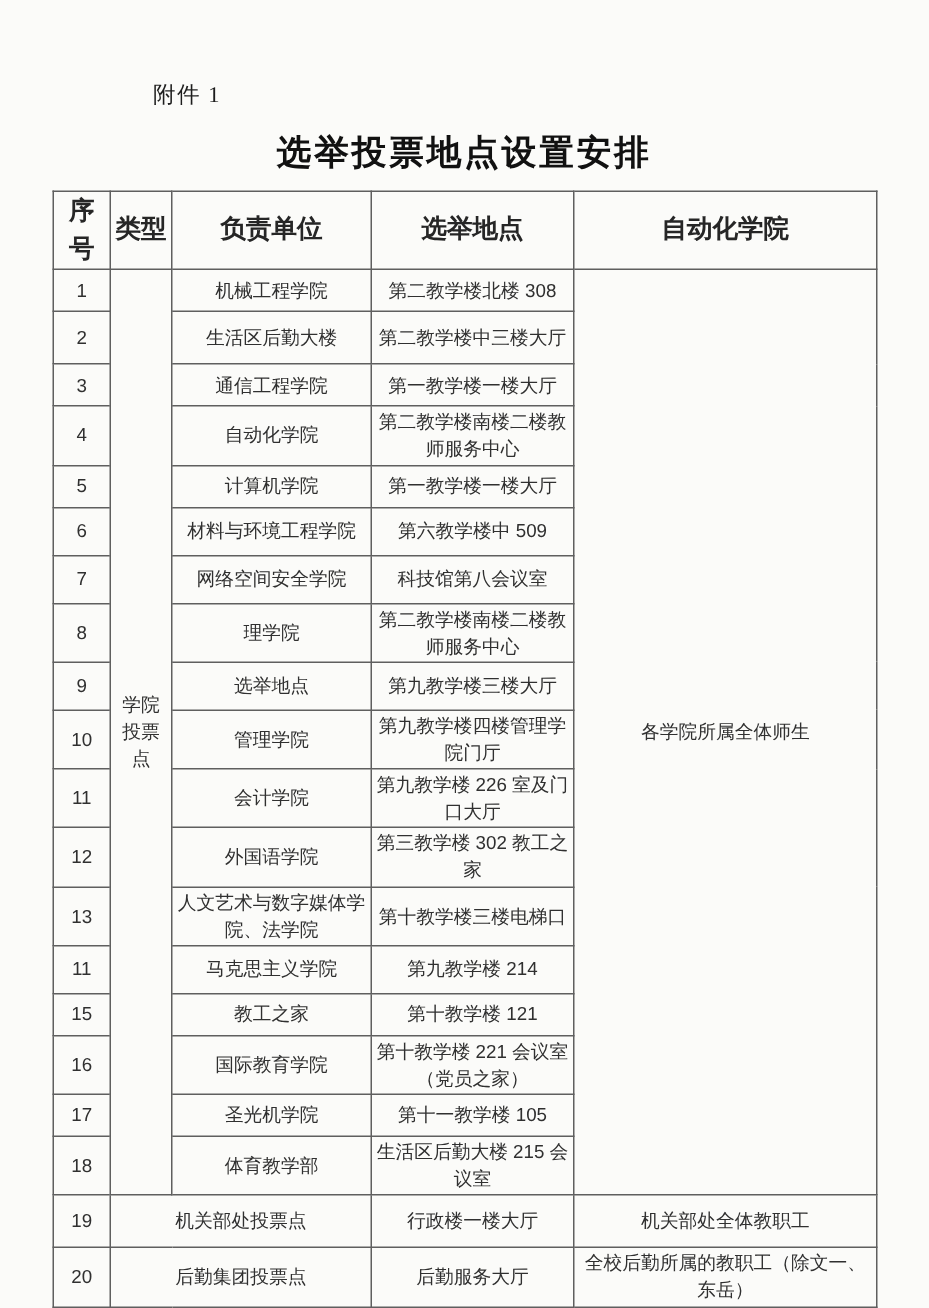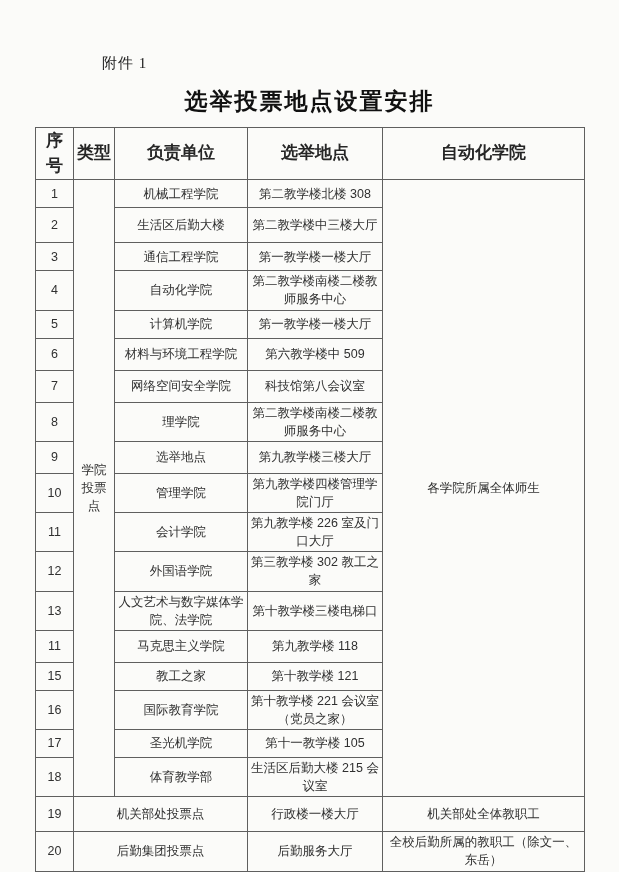--- a/index.html
+++ b/index.html
@@ -154,21 +154,21 @@
         <td>第三教学楼 302 教工之家</td>
       </tr>
       <tr class="rd">
         <td>13</td>
         <td>人文艺术与数字媒体学院、法学院</td>
         <td>第十教学楼三楼电梯口</td>
       </tr>
       <tr class="rm">
         <td>11</td>
         <td>马克思主义学院</td>
-        <td>第九教学楼 118</td>
+        <td>第九教学楼 214</td>
       </tr>
       <tr class="rs">
         <td>15</td>
         <td>教工之家</td>
         <td>第十教学楼 121</td>
       </tr>
       <tr class="rd">
         <td>16</td>
         <td>国际教育学院</td>
         <td>第十教学楼 221 会议室（党员之家）</td>

